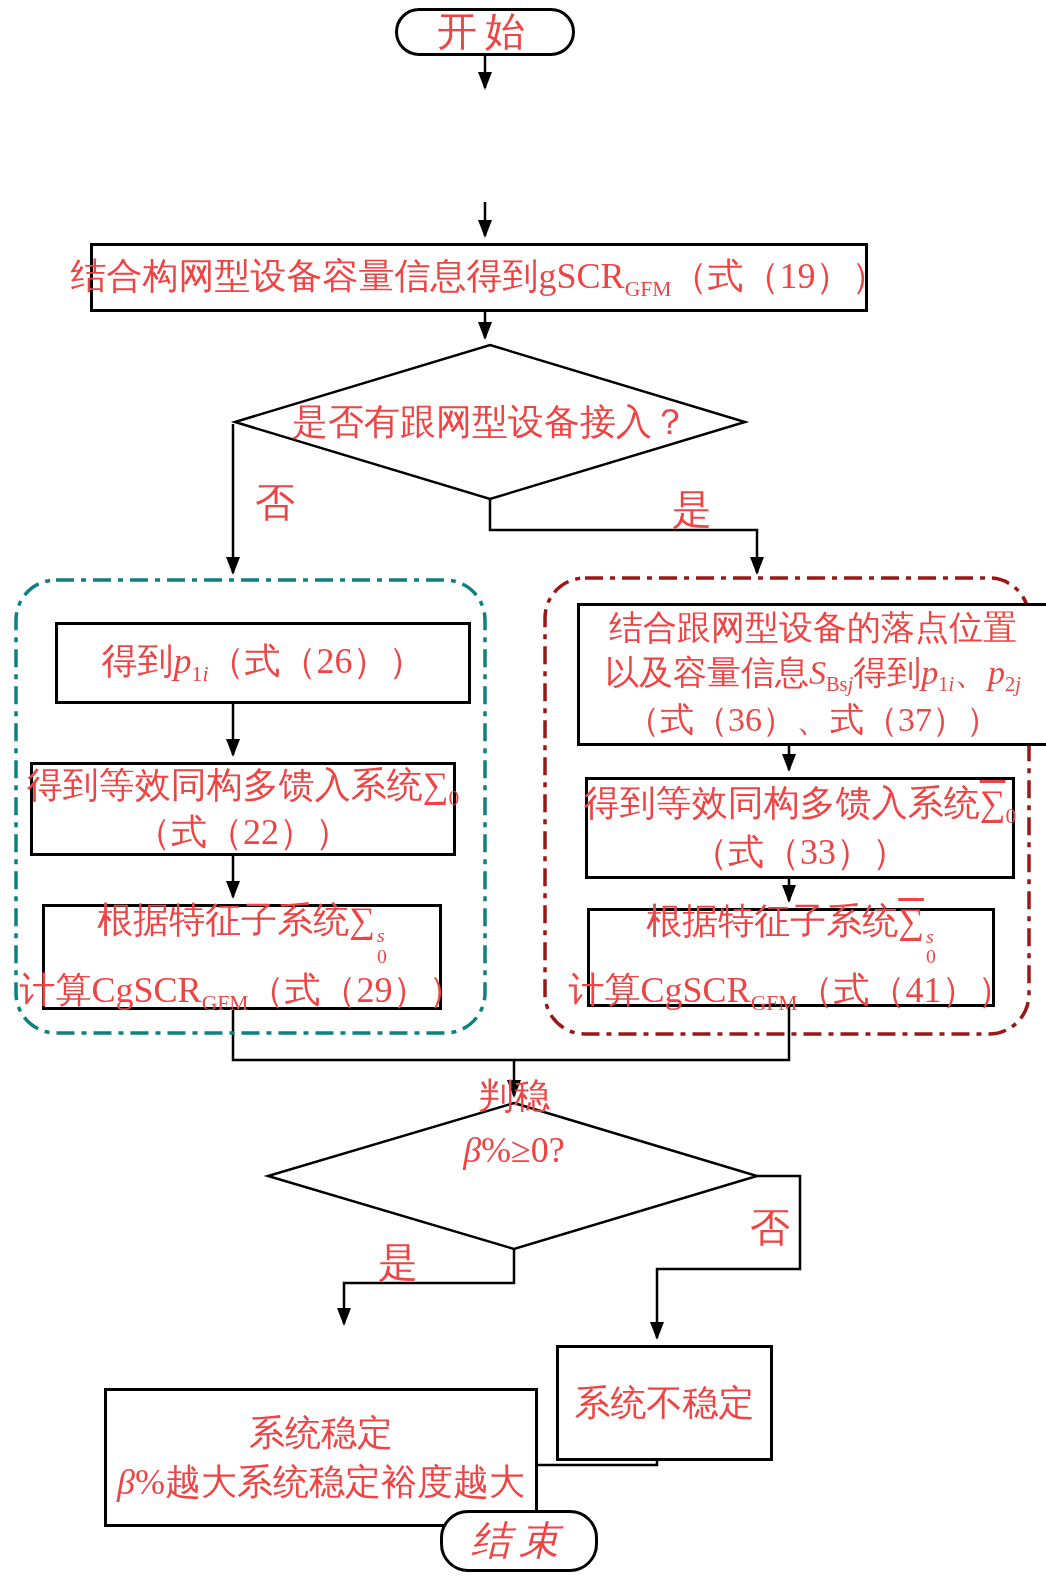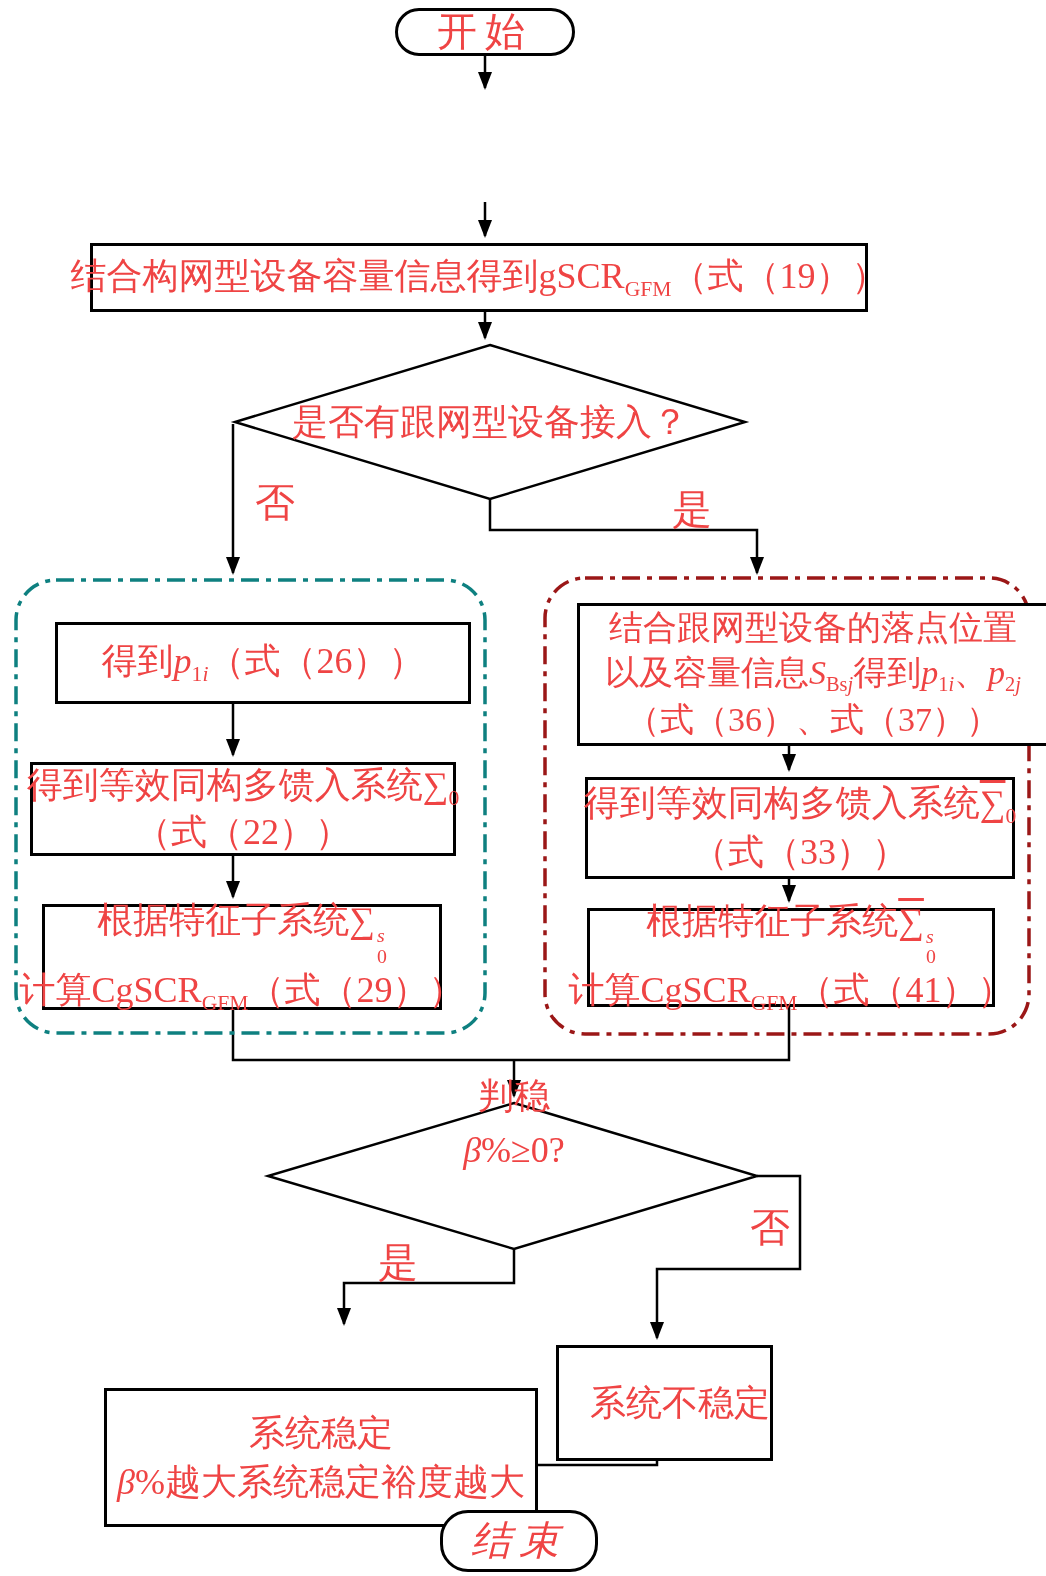--- a/index.html
+++ b/index.html
@@ -115,21 +115,21 @@
     </div>
 
   <div class="edge-label" style="left:378px;top:1243px;">是</div>
   <div class="edge-label" style="left:750px;top:1208px;">否</div>
 
   <div class="node" style="left:104px;top:1388px;width:434px;height:139px;line-height:1.35;">
       <div class="line"><span>系统稳定</span></div>
       <div class="line"><span class="i">β</span><span>%越大系统稳定裕度越大</span></div>
     </div>
 
-  <div class="node" style="left:556px;top:1345px;width:217px;height:116px;align-items:flex-end;">
+  <div class="node" style="left:556px;top:1345px;width:217px;height:116px;">
       <div class="line"><span>系统不稳定</span></div>
     </div>
 
   <div class="node terminator" style="left:440px;top:1510px;width:158px;height:62px;font-style:italic;">
       <div class="line"><span>结束</span></div>
     </div>
 
 </div>
 
 </body></html>

